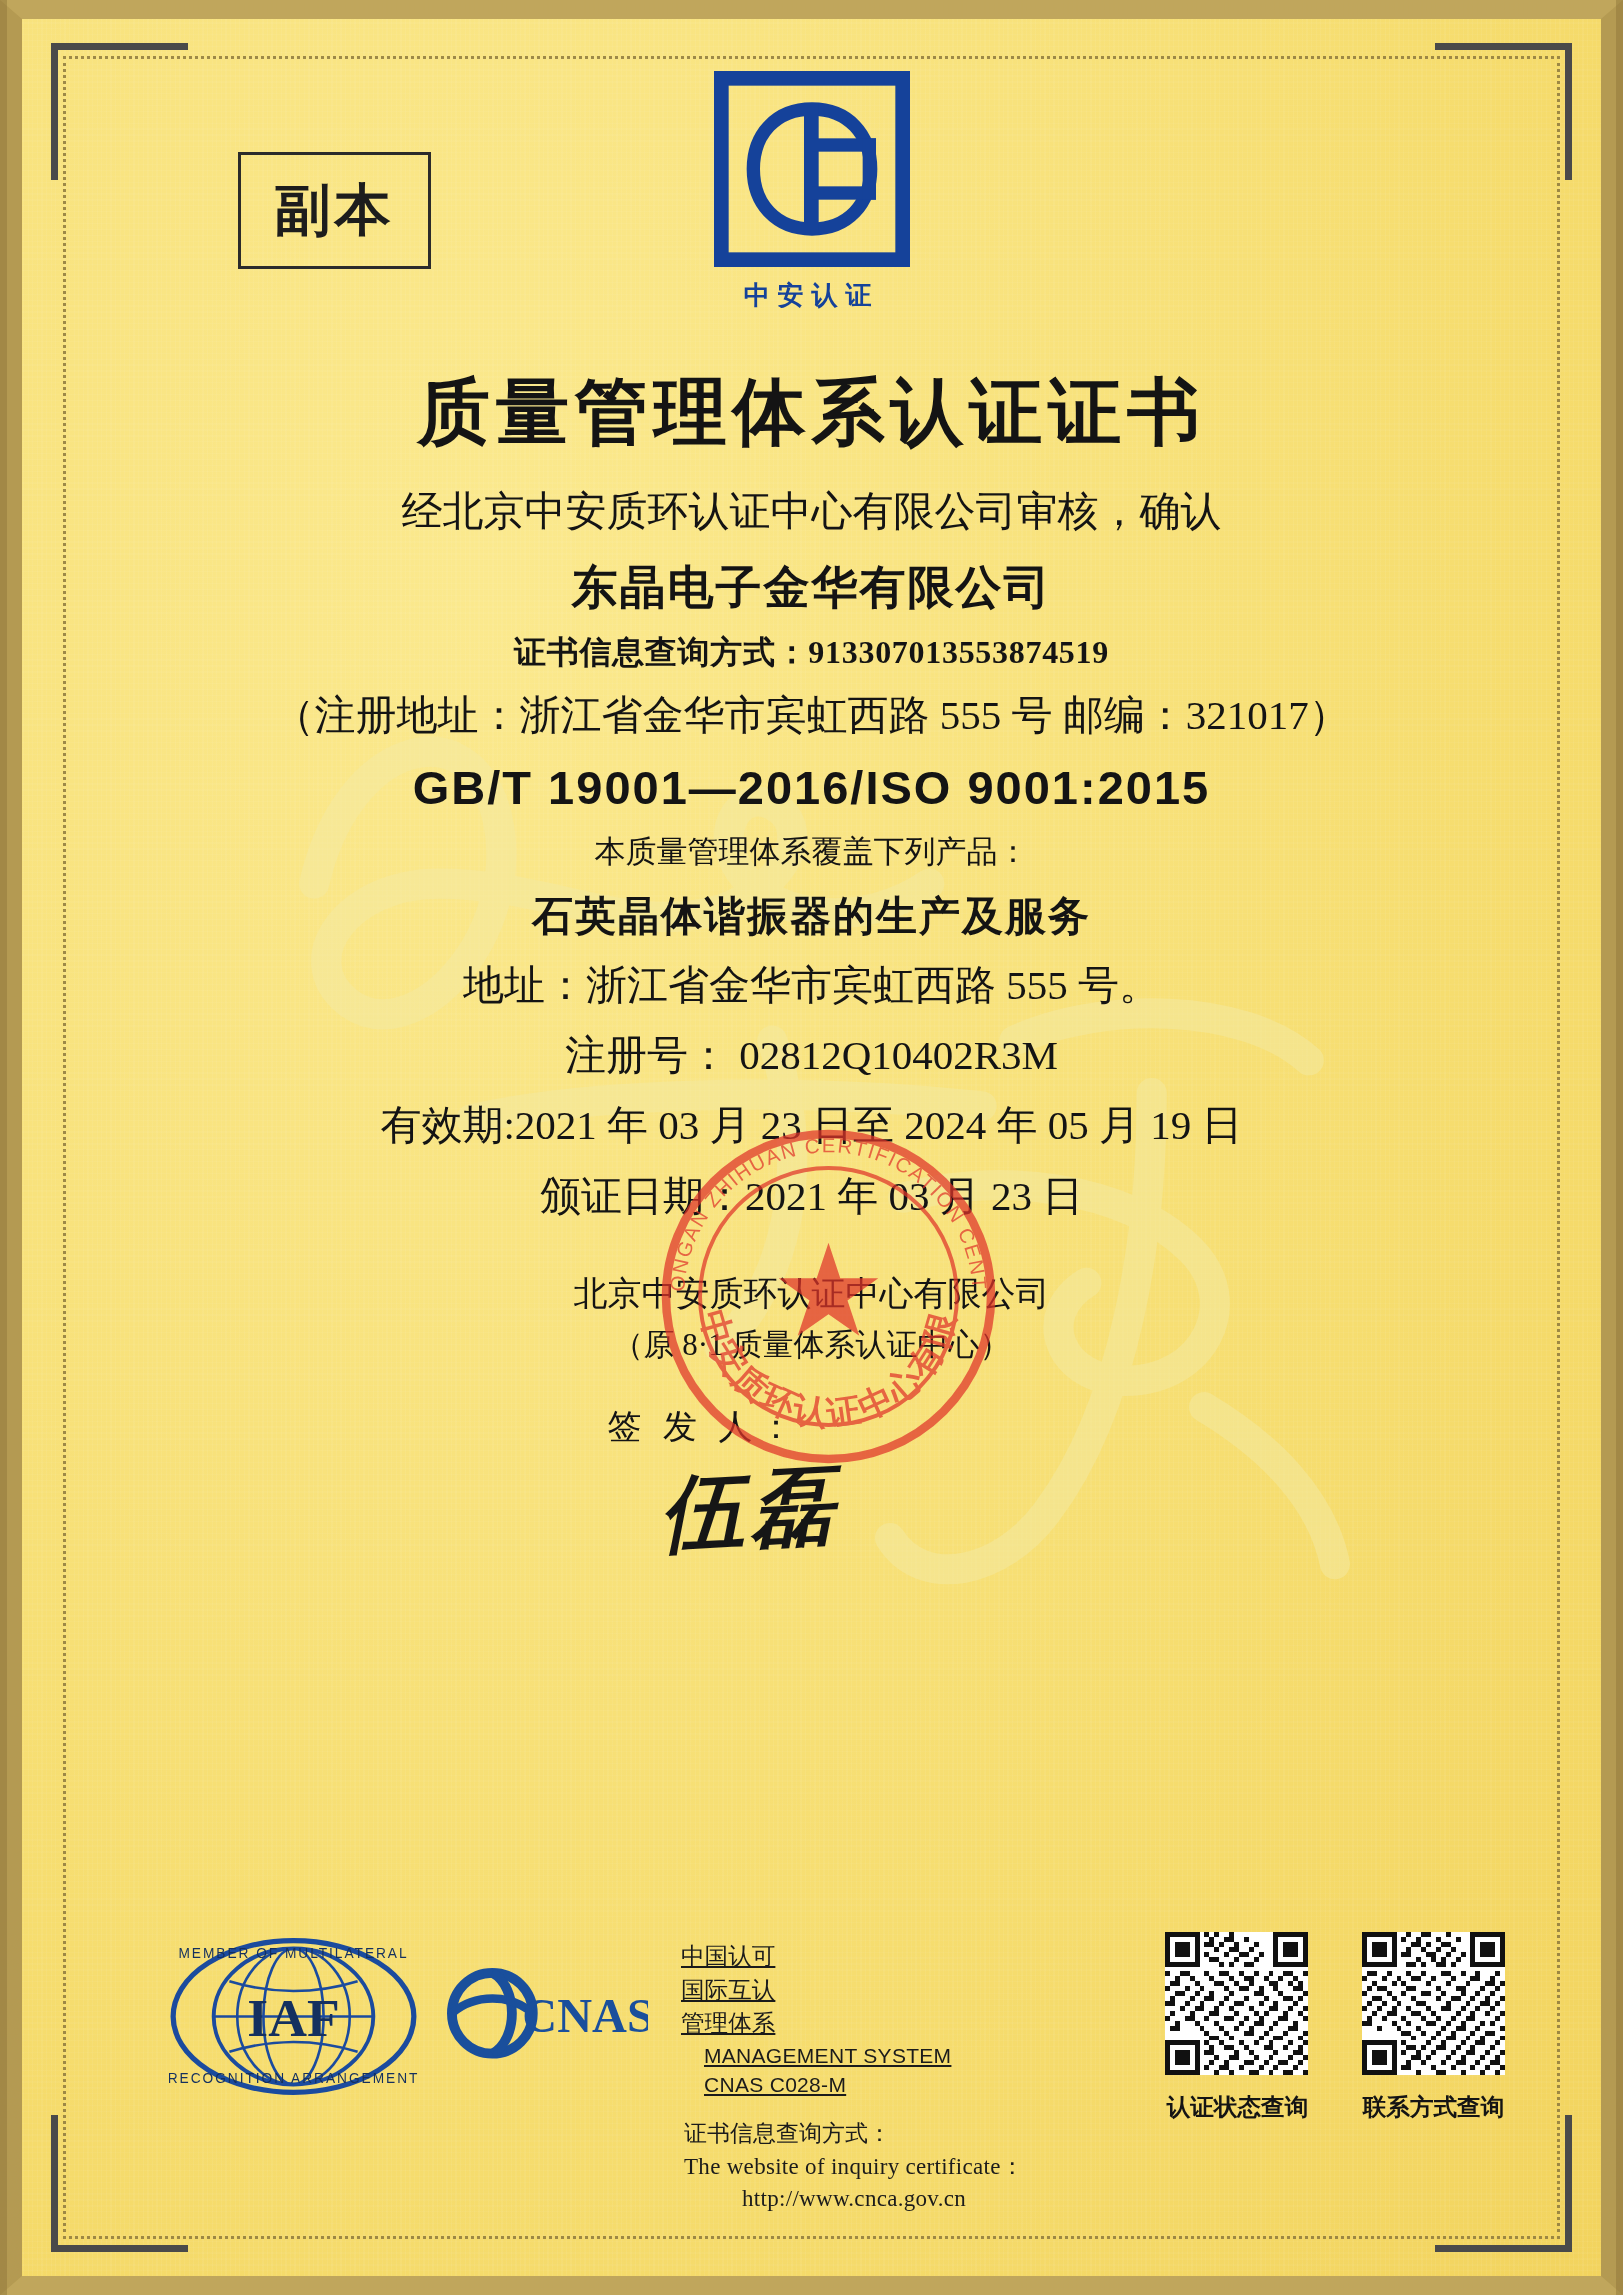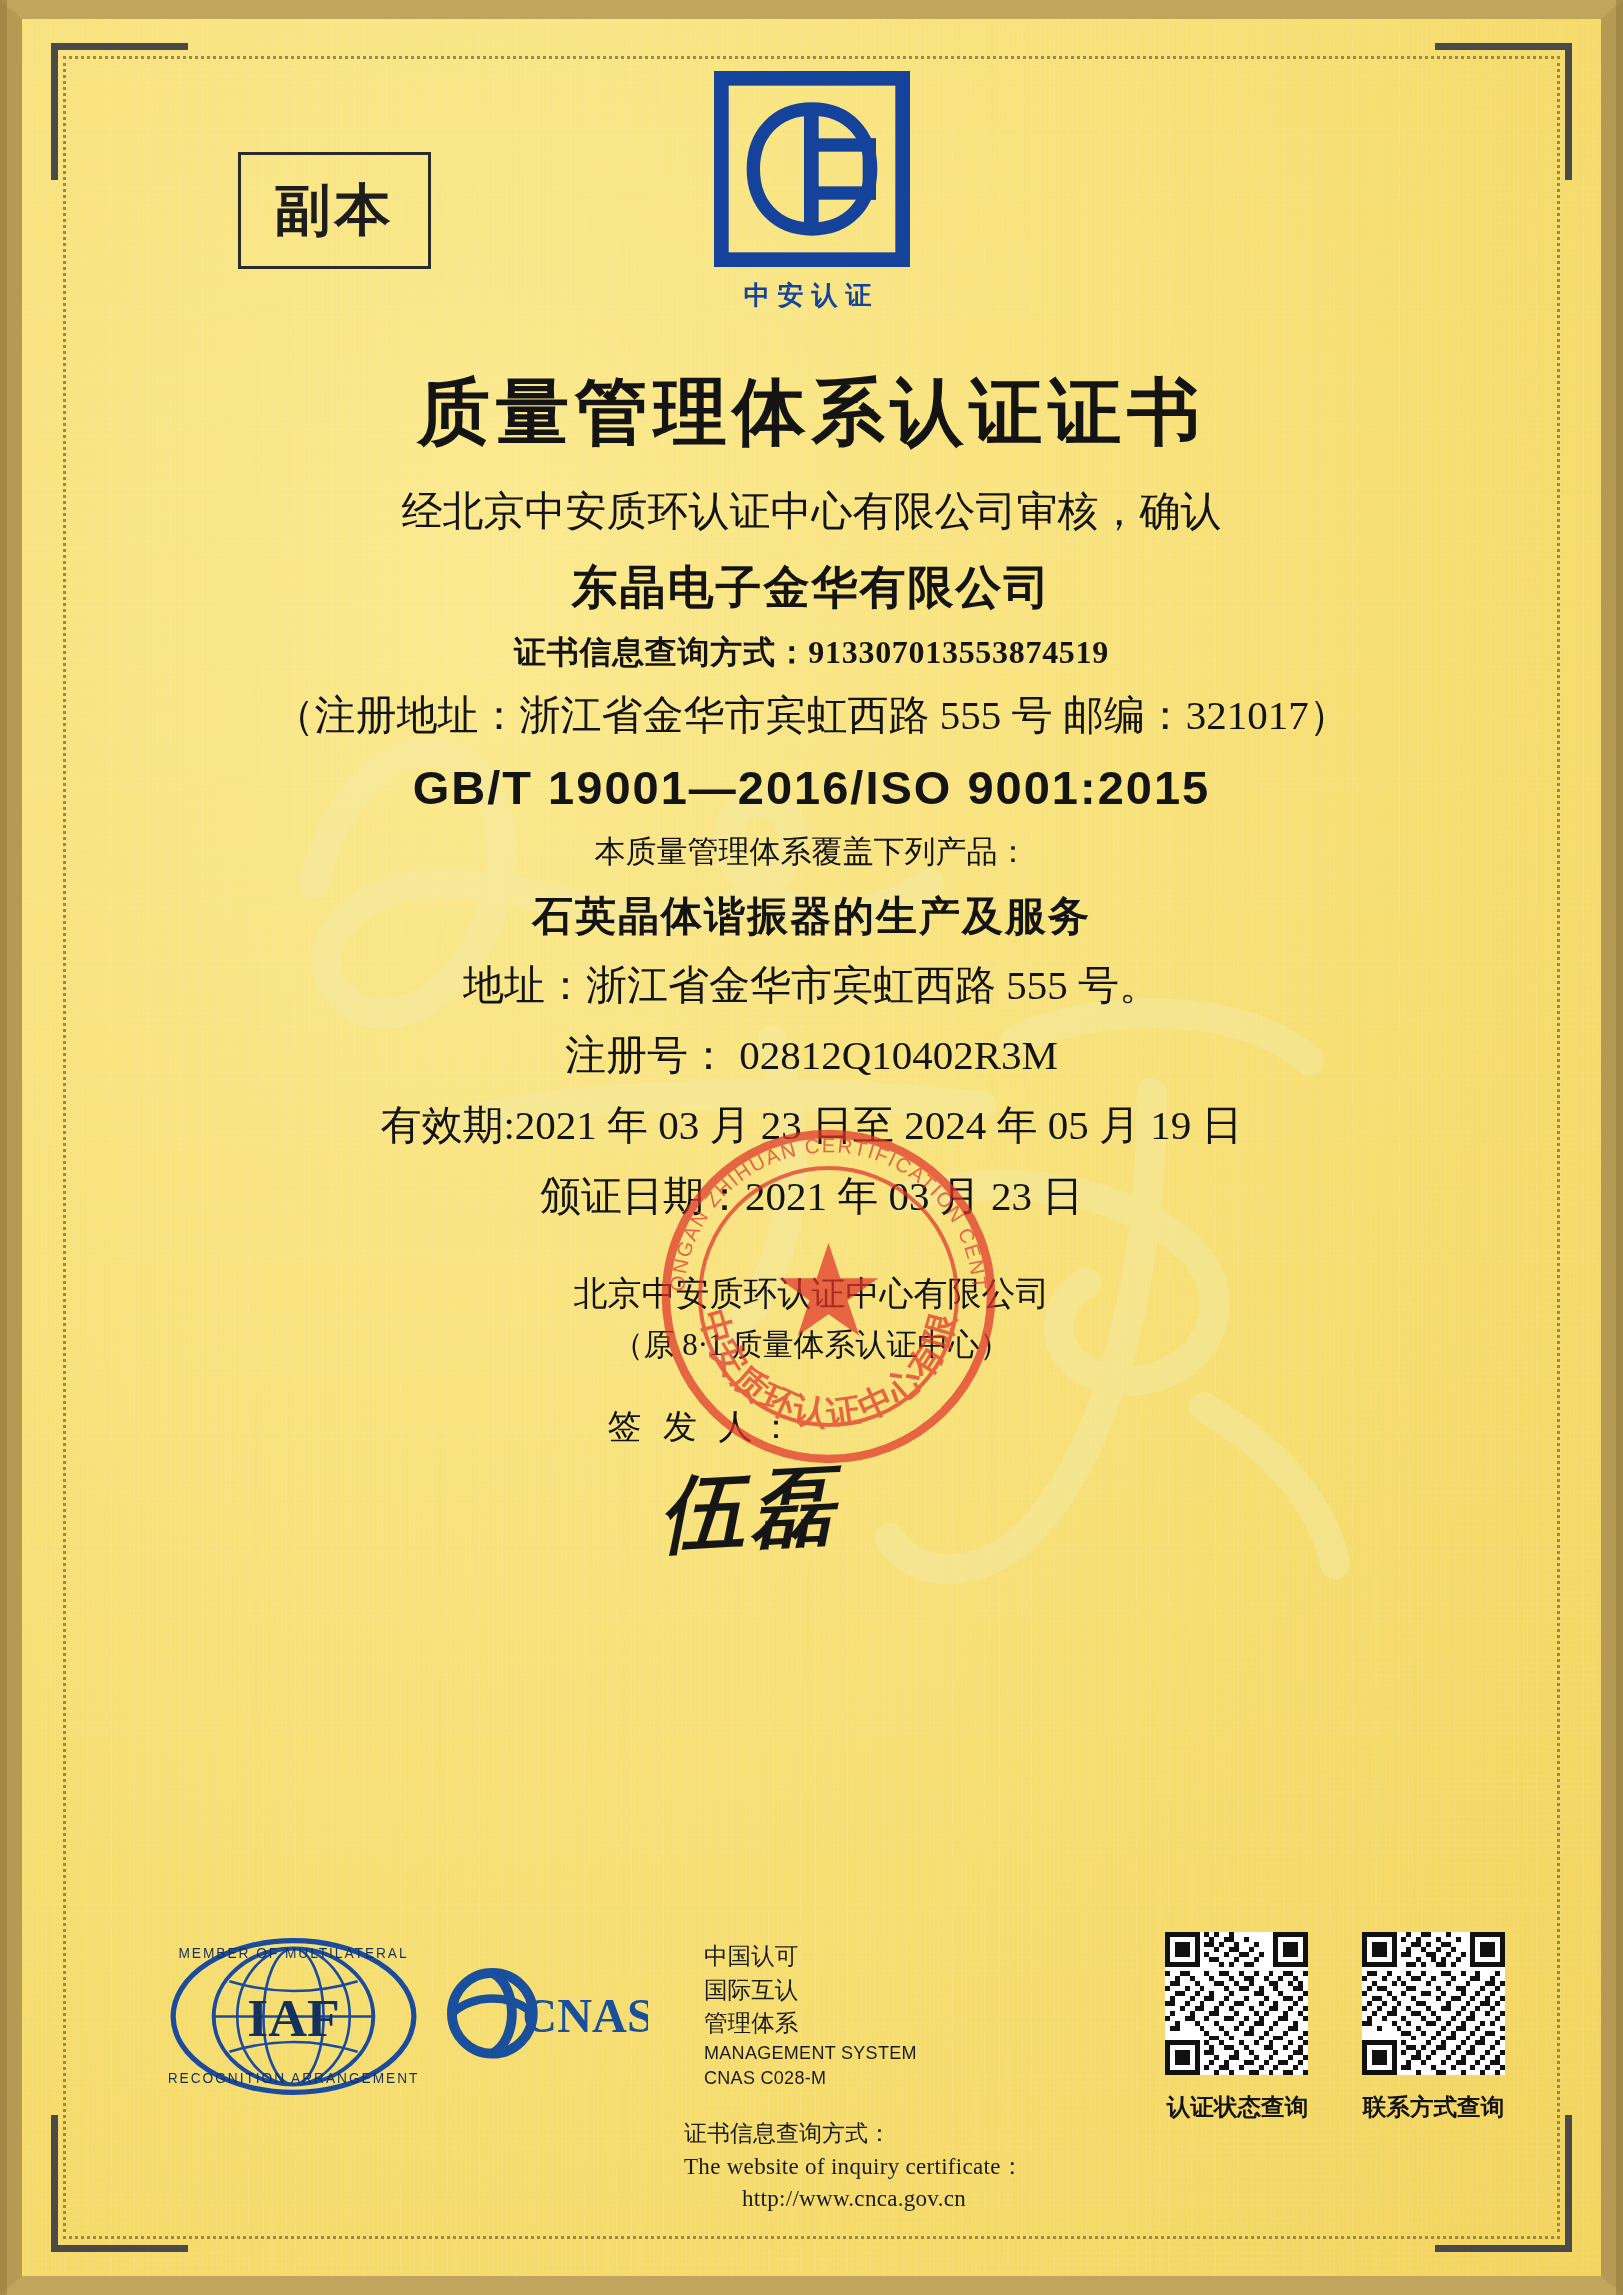--- a/index.html
+++ b/index.html
@@ -235,31 +235,33 @@
   }
   .cnas {
     position: absolute;
     left: 281px;
     top: 46px;
     width: 203px;
     height: 137px;
   }
   .cnas-text {
     position: absolute;
-    left: 540px;
+    left: 517px;
     top: 38px;
     font-size: 23.6px;
     line-height: 1.42;
     color: #1b1b1b;
     font-family: "Liberation Serif", serif;
+    text-decoration: underline;
   }
   .cnas-text .en {
     font-family: "Liberation Sans", sans-serif;
-    font-size: 18px;
+    font-size: 21px;
     letter-spacing: 0.3px;
+    margin-left: 23px;
   }
   .inquiry {
     position: absolute;
     left: 520px;
     top: 216px;
     font-size: 23px;
     line-height: 1.42;
     color: #1b1b1b;
   }
   .inquiry .en {

